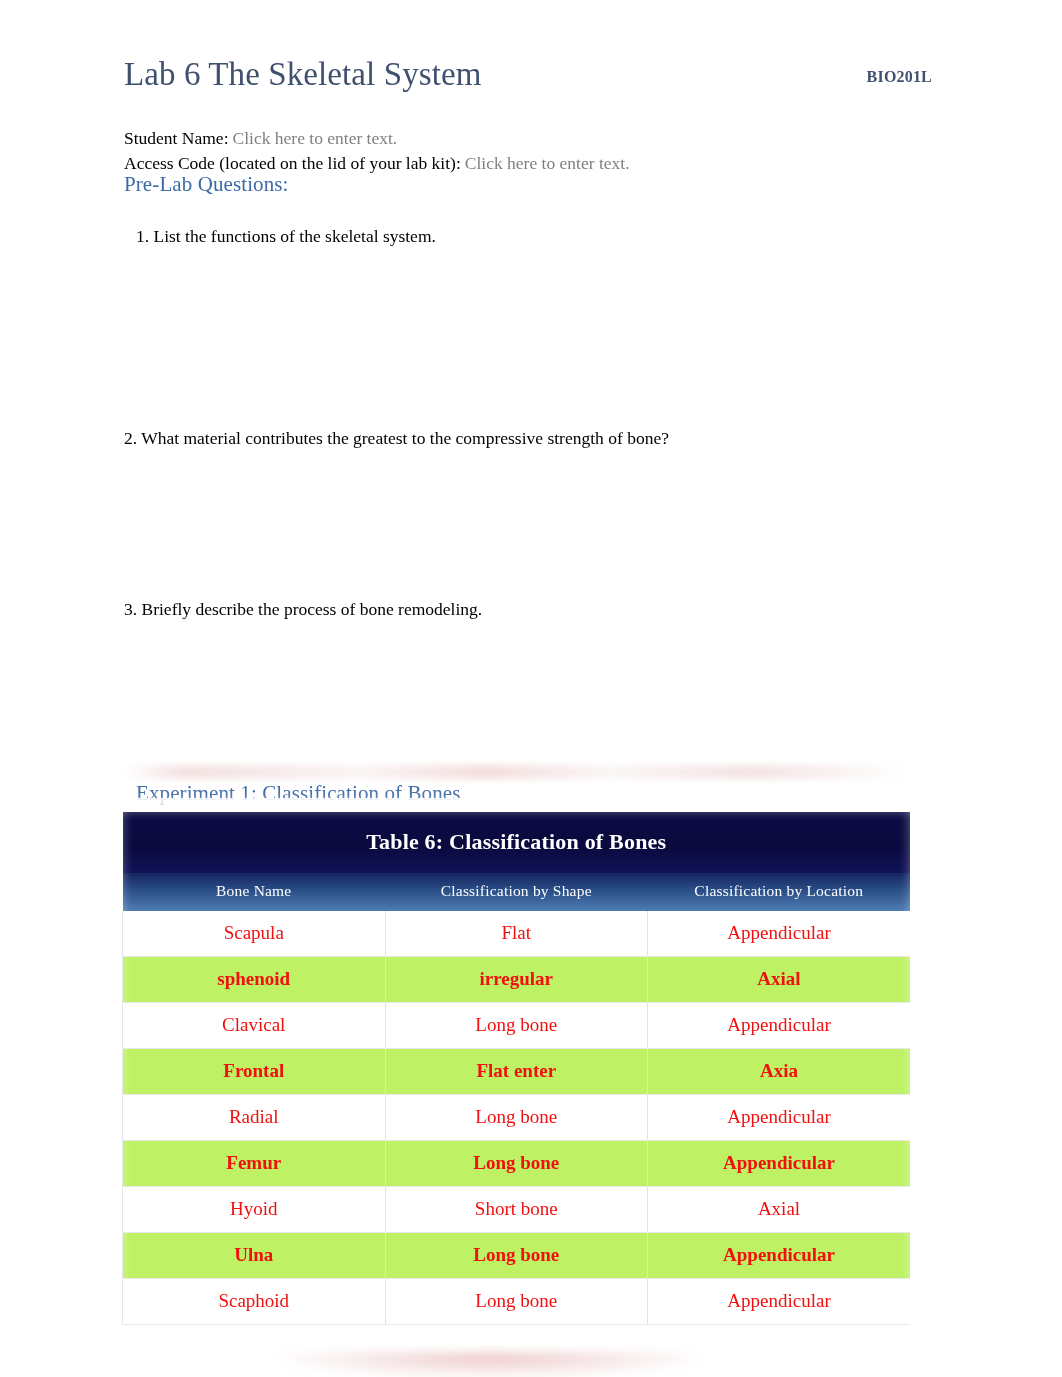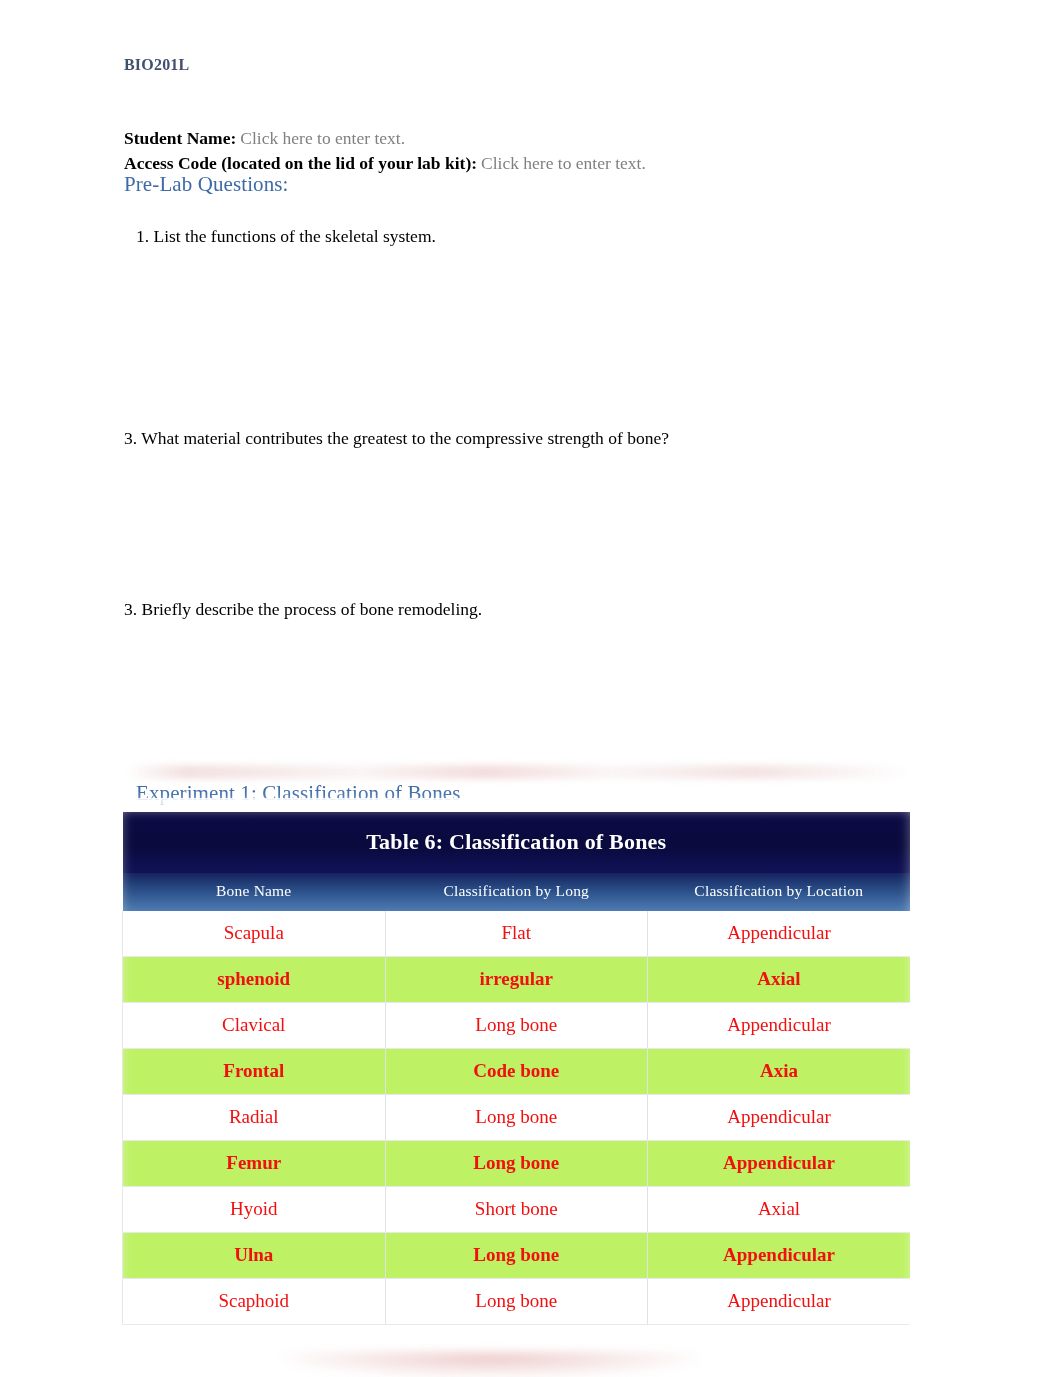--- a/index.html
+++ b/index.html
@@ -54,21 +54,21 @@
     left: 124px;
     top: 126px;
     width: 820px;
   }
   .id-line {
     font-size: 17.5px;
     line-height: 25px;
     white-space: nowrap;
   }
   .id-label {
-    font-weight: bold;
+    font-weight: normal;
     color: #000000;
   }
   .placeholder {
     color: #808080;
     font-weight: normal;
     padding-left: 4px;
   }
 
   
   .section-heading {
@@ -188,51 +188,52 @@
     filter: blur(5px);
     pointer-events: none;
   }
 </style>
 </head>
 <body>
 
 <div class="page">
 
   <div class="doc-header">
+    <h1 class="doc-title">Lab 6 The Skeletal System</h1>
     <div class="doc-course">BIO201L</div>
   </div>
 
   <div class="id-block">
     <div class="id-line">
       <span class="id-label">Student Name:</span><span class="placeholder">Click here to enter text.</span>
     </div>
     <div class="id-line">
       <span class="id-label">Access Code (located on the lid of your lab kit):</span><span class="placeholder">Click here to enter text.</span>
     </div>
   </div>
 
   <div class="section-heading" id="prelab-heading">Pre-Lab Questions:</div>
 
   <div class="question" id="q1">1. List the functions of the skeletal system.</div>
-  <div class="question" id="q2">3. What material contributes the greatest to the compressive strength of bone?</div>
+  <div class="question" id="q2">2. What material contributes the greatest to the compressive strength of bone?</div>
   <div class="question" id="q3">3. Briefly describe the process of bone remodeling.</div>
 
   <div class="blur-band-top"></div>
 
   <div class="section-heading" id="experiment-heading">Experiment 1: Classification of Bones</div>
 
   <div class="table-wrap">
     <table class="soft-table">
       <thead>
         <tr>
           <th class="tbl-title-cell" colspan="3">Table 6: Classification of Bones</th>
         </tr>
         <tr>
           <th class="tbl-head-cell">Bone Name</th>
-          <th class="tbl-head-cell">Classification by Long</th>
+          <th class="tbl-head-cell">Classification by Shape</th>
           <th class="tbl-head-cell">Classification by Location</th>
         </tr>
       </thead>
       <tbody id="table-body">
           <tr>
             <td class="data first">Scapula</td>
             <td class="data">Flat</td>
             <td class="data">Appendicular</td>
           </tr>
           <tr class="alt">
@@ -240,21 +241,21 @@
             <td class="data">irregular</td>
             <td class="data">Axial</td>
           </tr>
           <tr>
             <td class="data first">Clavical</td>
             <td class="data">Long bone</td>
             <td class="data">Appendicular</td>
           </tr>
           <tr class="alt">
             <td class="data first">Frontal</td>
-            <td class="data">Code bone</td>
+            <td class="data">Flat enter</td>
             <td class="data">Axia</td>
           </tr>
           <tr>
             <td class="data first">Radial</td>
             <td class="data">Long bone</td>
             <td class="data">Appendicular</td>
           </tr>
           <tr class="alt">
             <td class="data first">Femur</td>
             <td class="data">Long bone</td>

